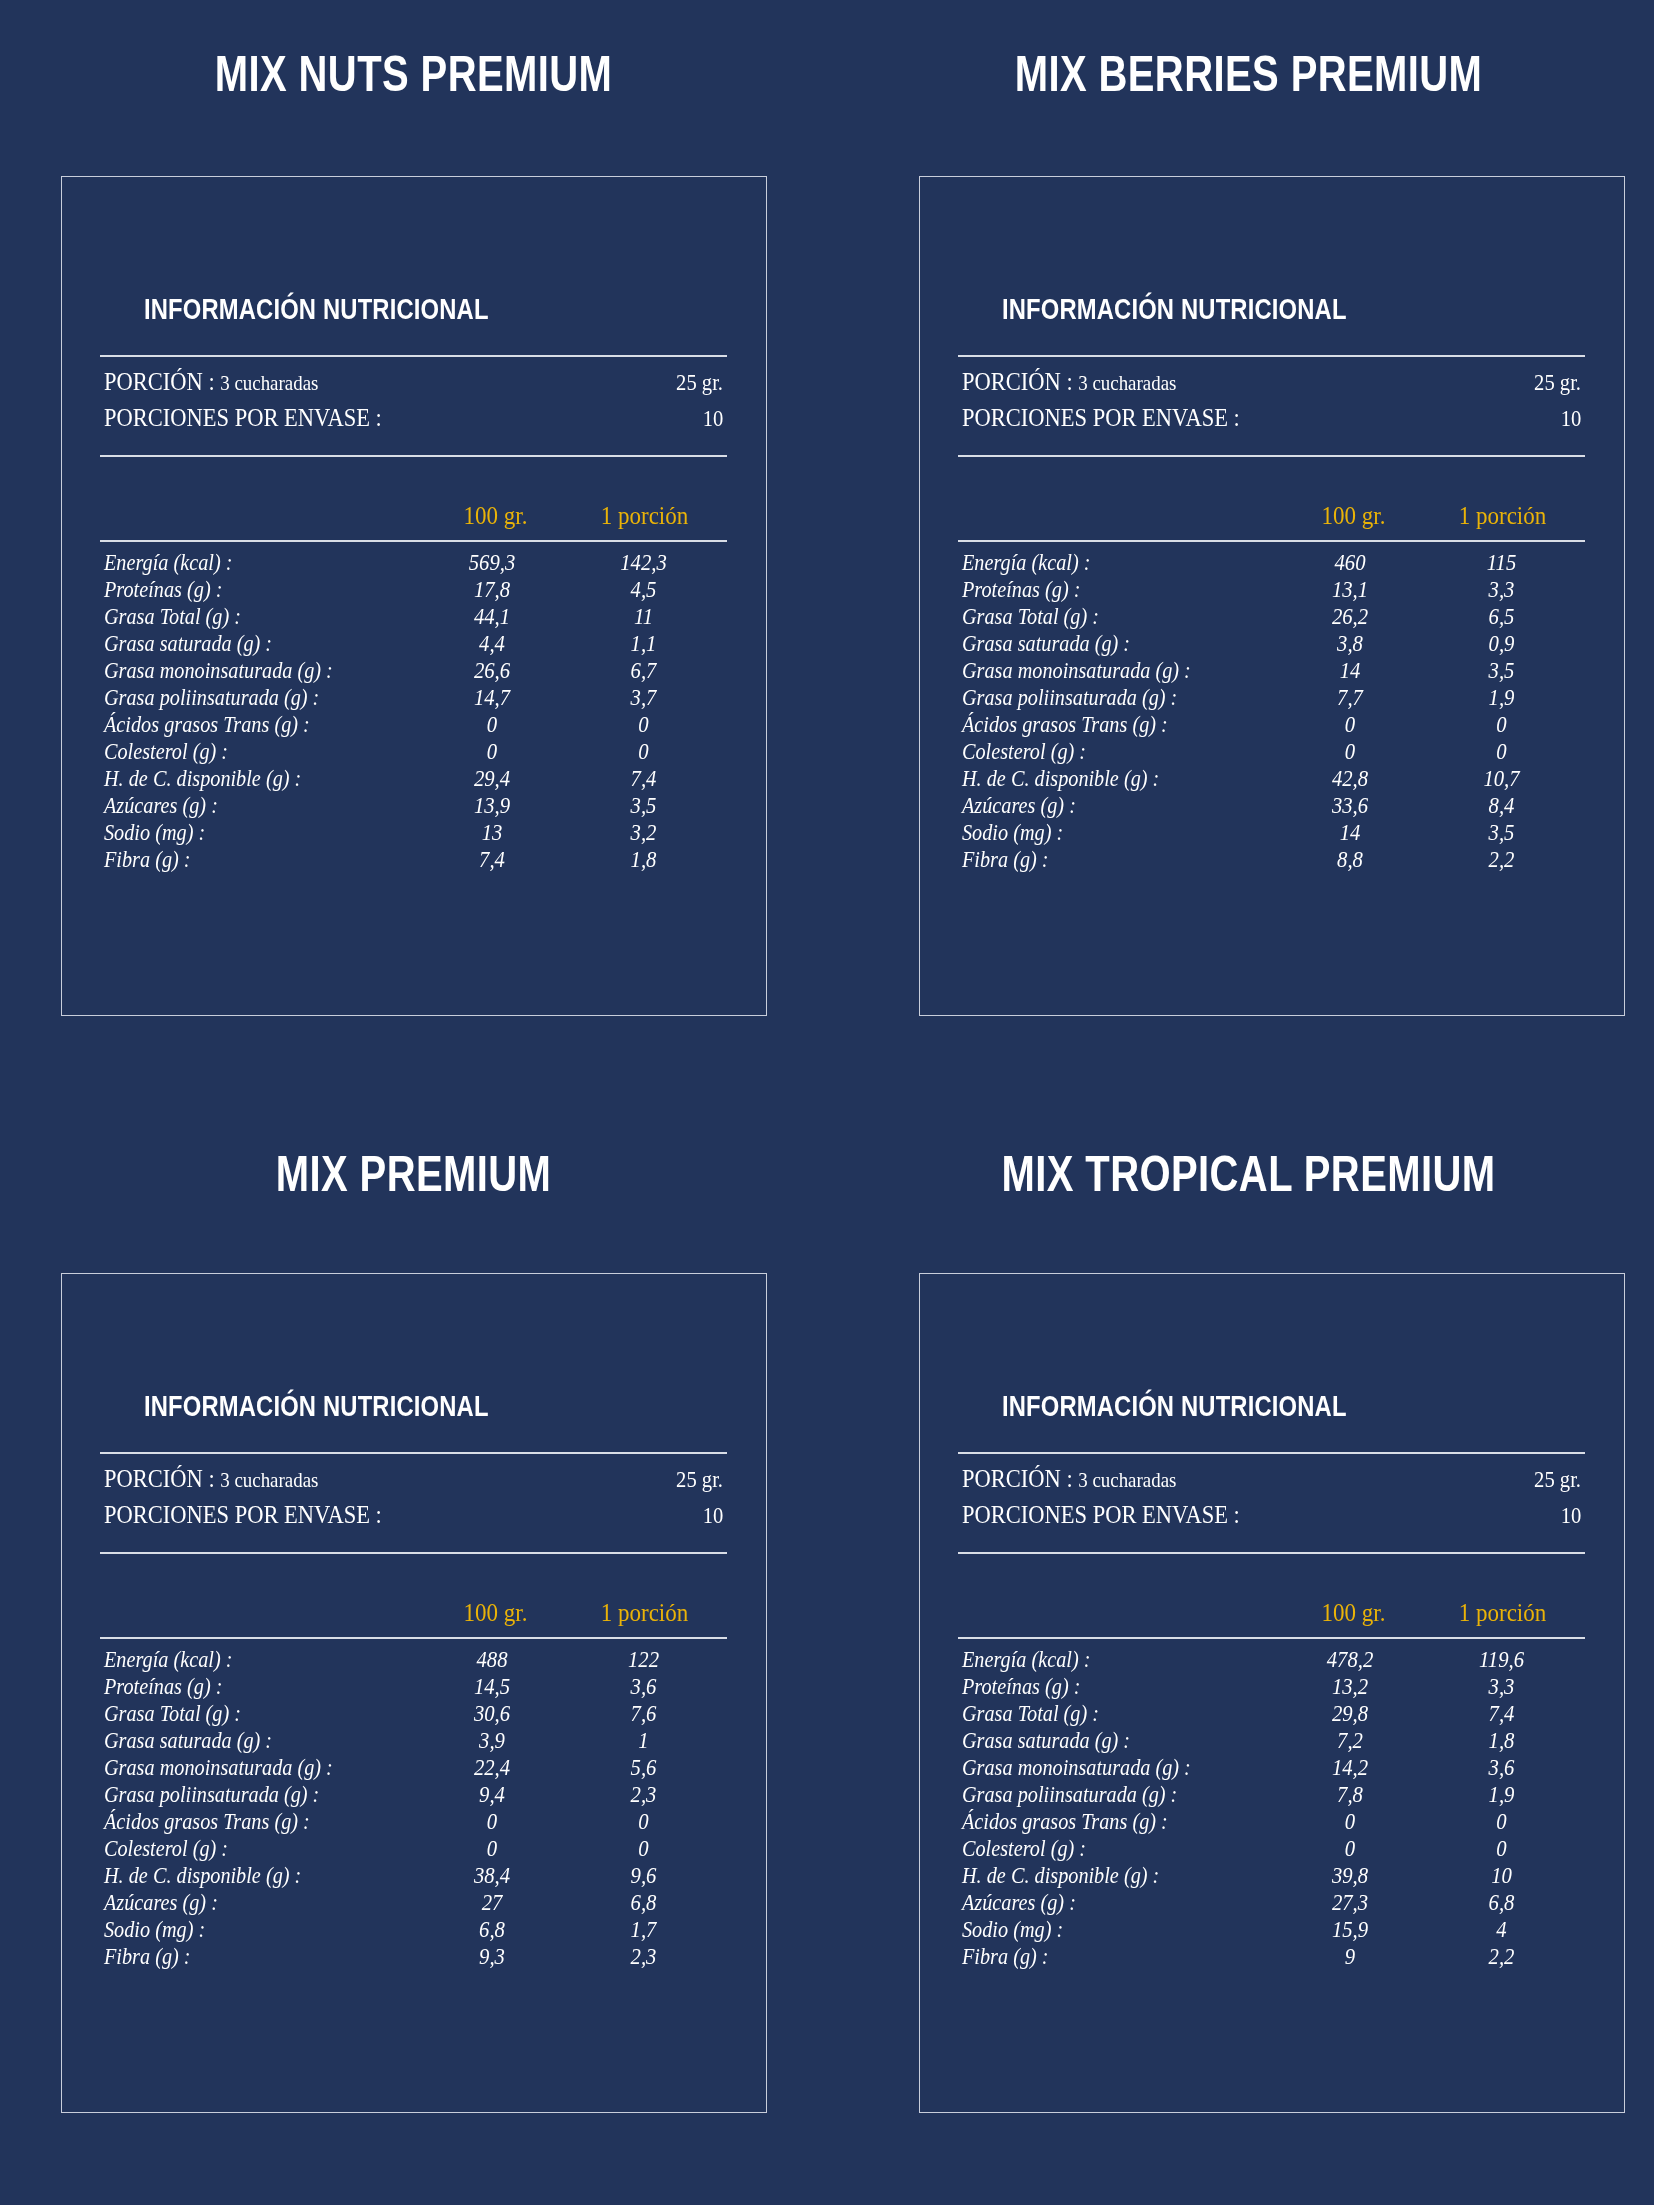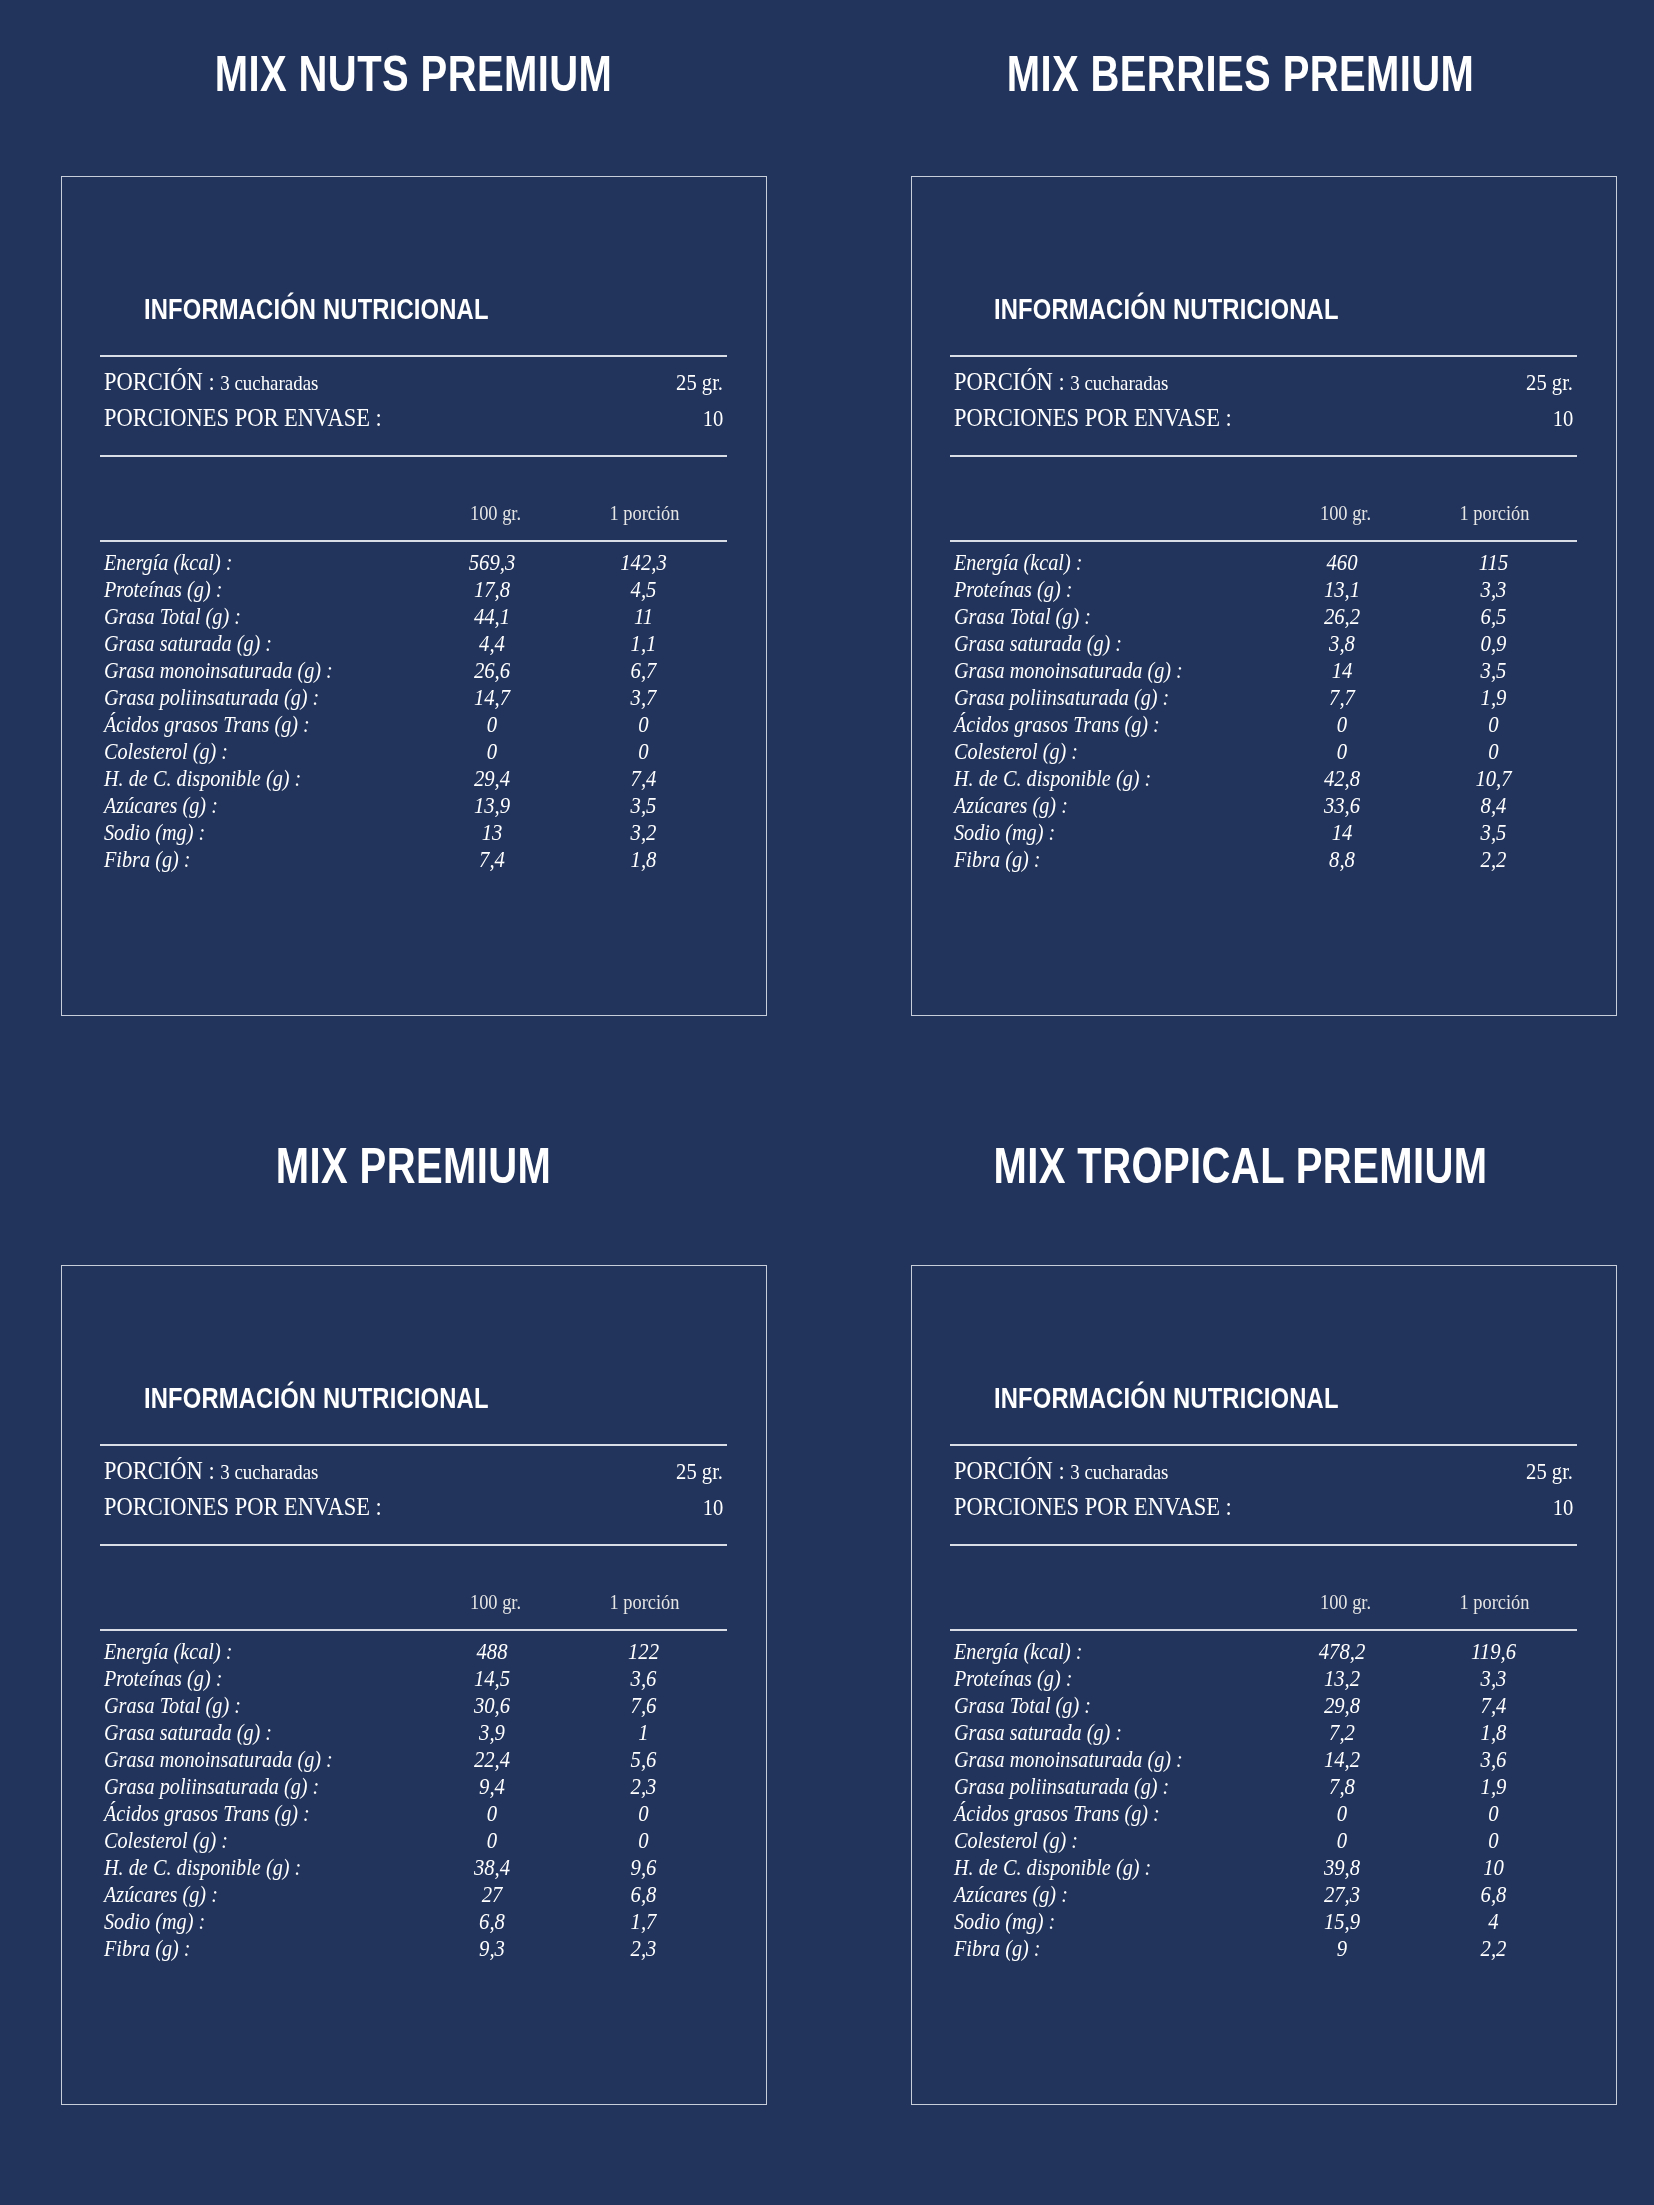--- a/index.html
+++ b/index.html
@@ -23,20 +23,21 @@
 
   
   .grid {
     position: absolute;
     left: 0; top: 0;
     width: 1654px;
     height: 2205px;
     display: grid;
     grid-template-columns: 827px 827px;
     grid-template-rows: 1097px 1108px;
+    gap: 8px;
   }
 
   .product {
     position: relative;
   }
 
   
   .product-title {
     position: absolute;
     top: 49px;
@@ -141,23 +142,23 @@
     white-space: nowrap;
   }
 
   
   .col-headers {
     position: absolute;
     left: 38px;
     top: 321px;
     width: 627px;
     height: 33px;
-    color: #e5e5e5;
+    color: #eab308;
     font-family: "Liberation Serif", serif;
-    font-size: 20px;
+    font-size: 25px;
   }
   .col-h-100 {
     position: absolute;
     left: 328px;
     width: 135px;
     text-align: center;
     transform: scaleX(0.92);
     transform-origin: center top;
     white-space: nowrap;
   }

